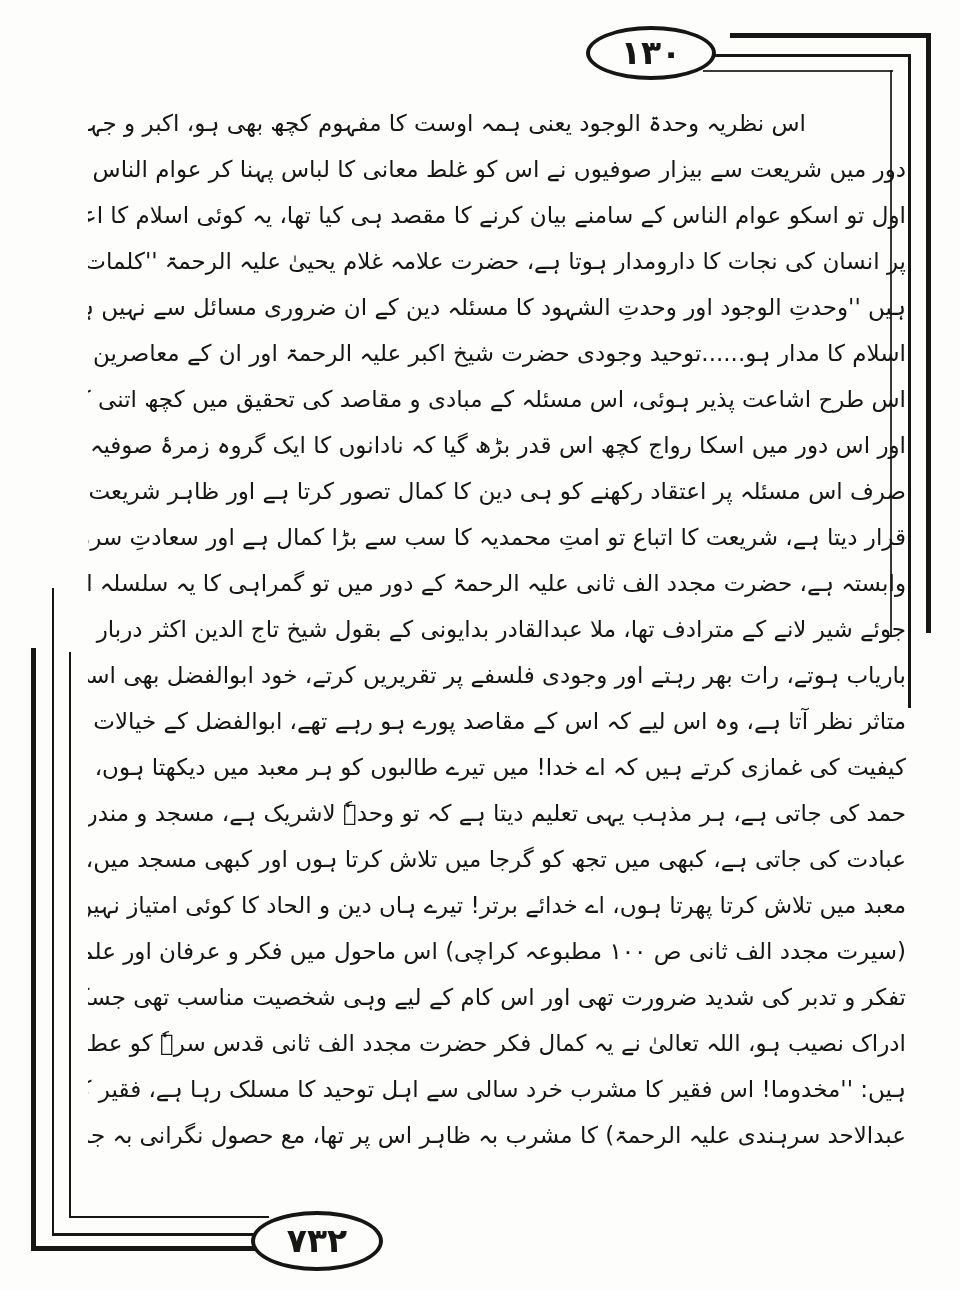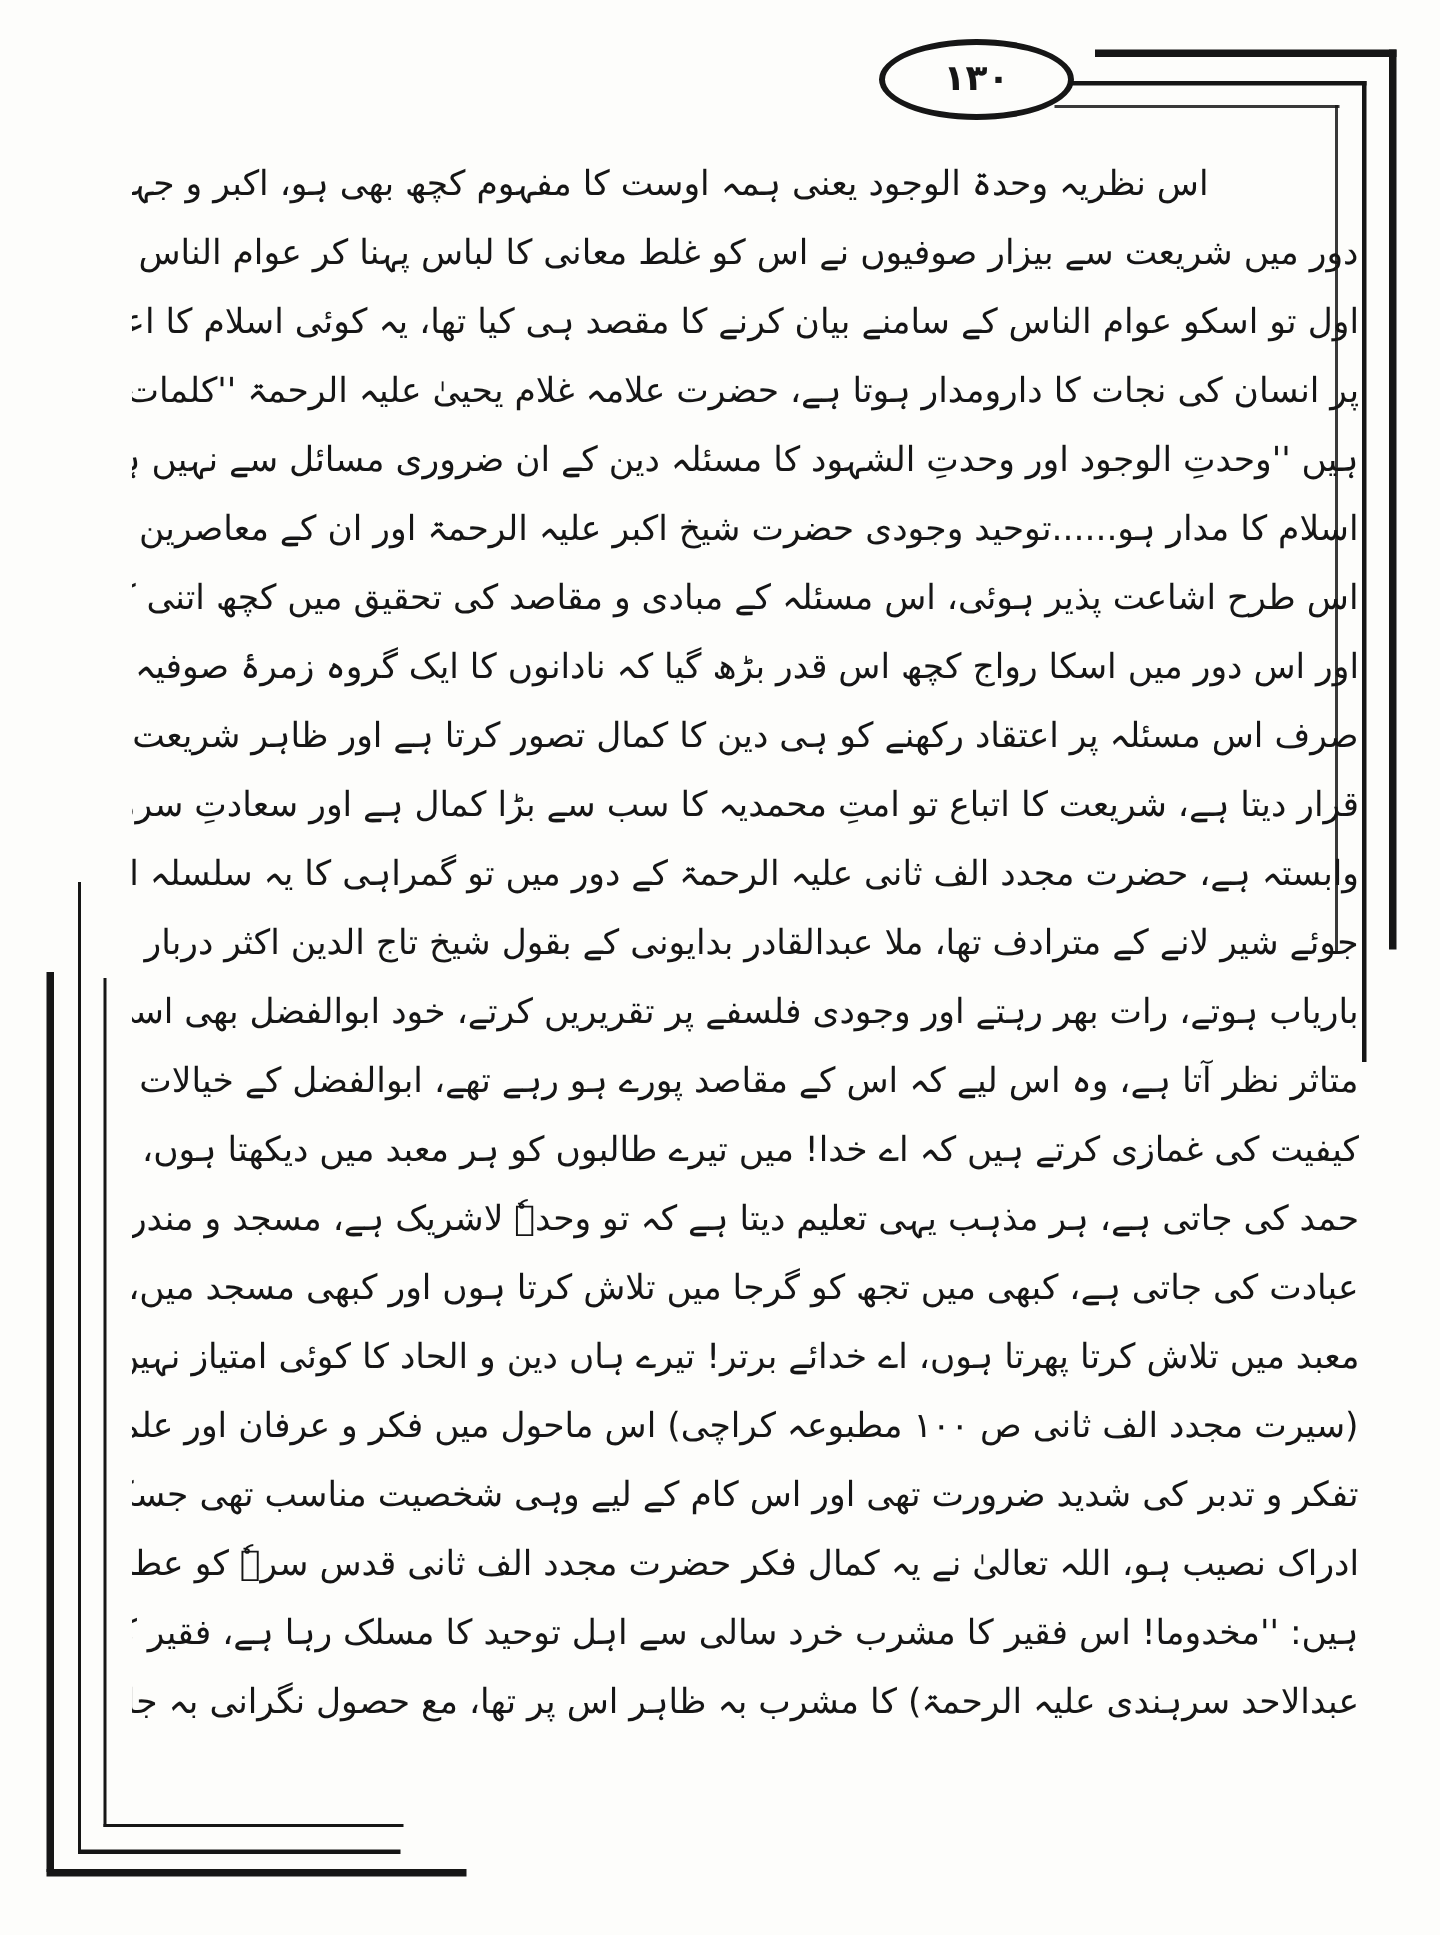--- a/index.html
+++ b/index.html
@@ -41,21 +41,21 @@
     border:4px solid var(--ink);
     border-radius:50%;
     background:var(--paper);
     display:flex;align-items:center;justify-content:center;
     z-index:5;
   }
   .oval-top{left:586px;top:26px;width:122px;height:46px;}
   .oval-bottom{left:251px;top:1211px;width:124px;height:52px;}
   .pgnum{
     font-weight:bold;
-    font-size:24px;
+    font-size:33px;
     line-height:1;
     direction:rtl;
     transform:translateY(-1px);
     text-align:center;
   }
   
   .textblock{
     position:absolute;
     top:100px;left:88px;
     width:818px;
@@ -91,20 +91,23 @@
   <div class="line b-mid-v"></div>
   <div class="line b-outer-v"></div>
   <div class="line b-inner-v"></div>
   <div class="line b-inner-h"></div>
   <div class="line b-mid-h"></div>
   <div class="line b-outer-h"></div>
 
   <div class="oval oval-top">
     <span class="pgnum">۱۳۰</span>
   </div>
+  <div class="oval oval-bottom">
+    <span class="pgnum">۷۳۲</span>
+  </div>
 
   <div class="textblock">
       <div class="tline first" dir="rtl">اس نظریہ وحدۃ الوجود یعنی ہمہ اوست کا مفہوم کچھ بھی ہو، اکبر و جہانگیر جیسے آزاد منش بادشاہوں کے</div>
       <div class="tline" dir="rtl">دور میں شریعت سے بیزار صوفیوں نے اس کو غلط معانی کا لباس پہنا کر عوام الناس کو گمراہ کرنا شروع کر دیا،</div>
       <div class="tline" dir="rtl">اول تو اسکو عوام الناس کے سامنے بیان کرنے کا مقصد ہی کیا تھا، یہ کوئی اسلام کا اعتقادی مسئلہ نہیں تھا جس</div>
       <div class="tline" dir="rtl">پر انسان کی نجات کا دارومدار ہوتا ہے، حضرت علامہ غلام یحییٰ علیہ الرحمۃ ''کلمات الحق'' میں ارقام فرماتے</div>
       <div class="tline" dir="rtl">ہیں ''وحدتِ الوجود اور وحدتِ الشہود کا مسئلہ دین کے ان ضروری مسائل سے نہیں ہے جن پر ایمان اور</div>
       <div class="tline" dir="rtl">اسلام کا مدار ہو......توحید وجودی حضرت شیخ اکبر علیہ الرحمۃ اور ان کے معاصرین و متبعین کے دور سے کچھ</div>
       <div class="tline" dir="rtl">اس طرح اشاعت پذیر ہوئی، اس مسئلہ کے مبادی و مقاصد کی تحقیق میں کچھ اتنی کتابیں اور رسالے لکھے گئے</div>
       <div class="tline" dir="rtl">اور اس دور میں اسکا رواج کچھ اس قدر بڑھ گیا کہ نادانوں کا ایک گروہ زمرۂ صوفیہ میں داخل ہو گیا ہے اور</div>

